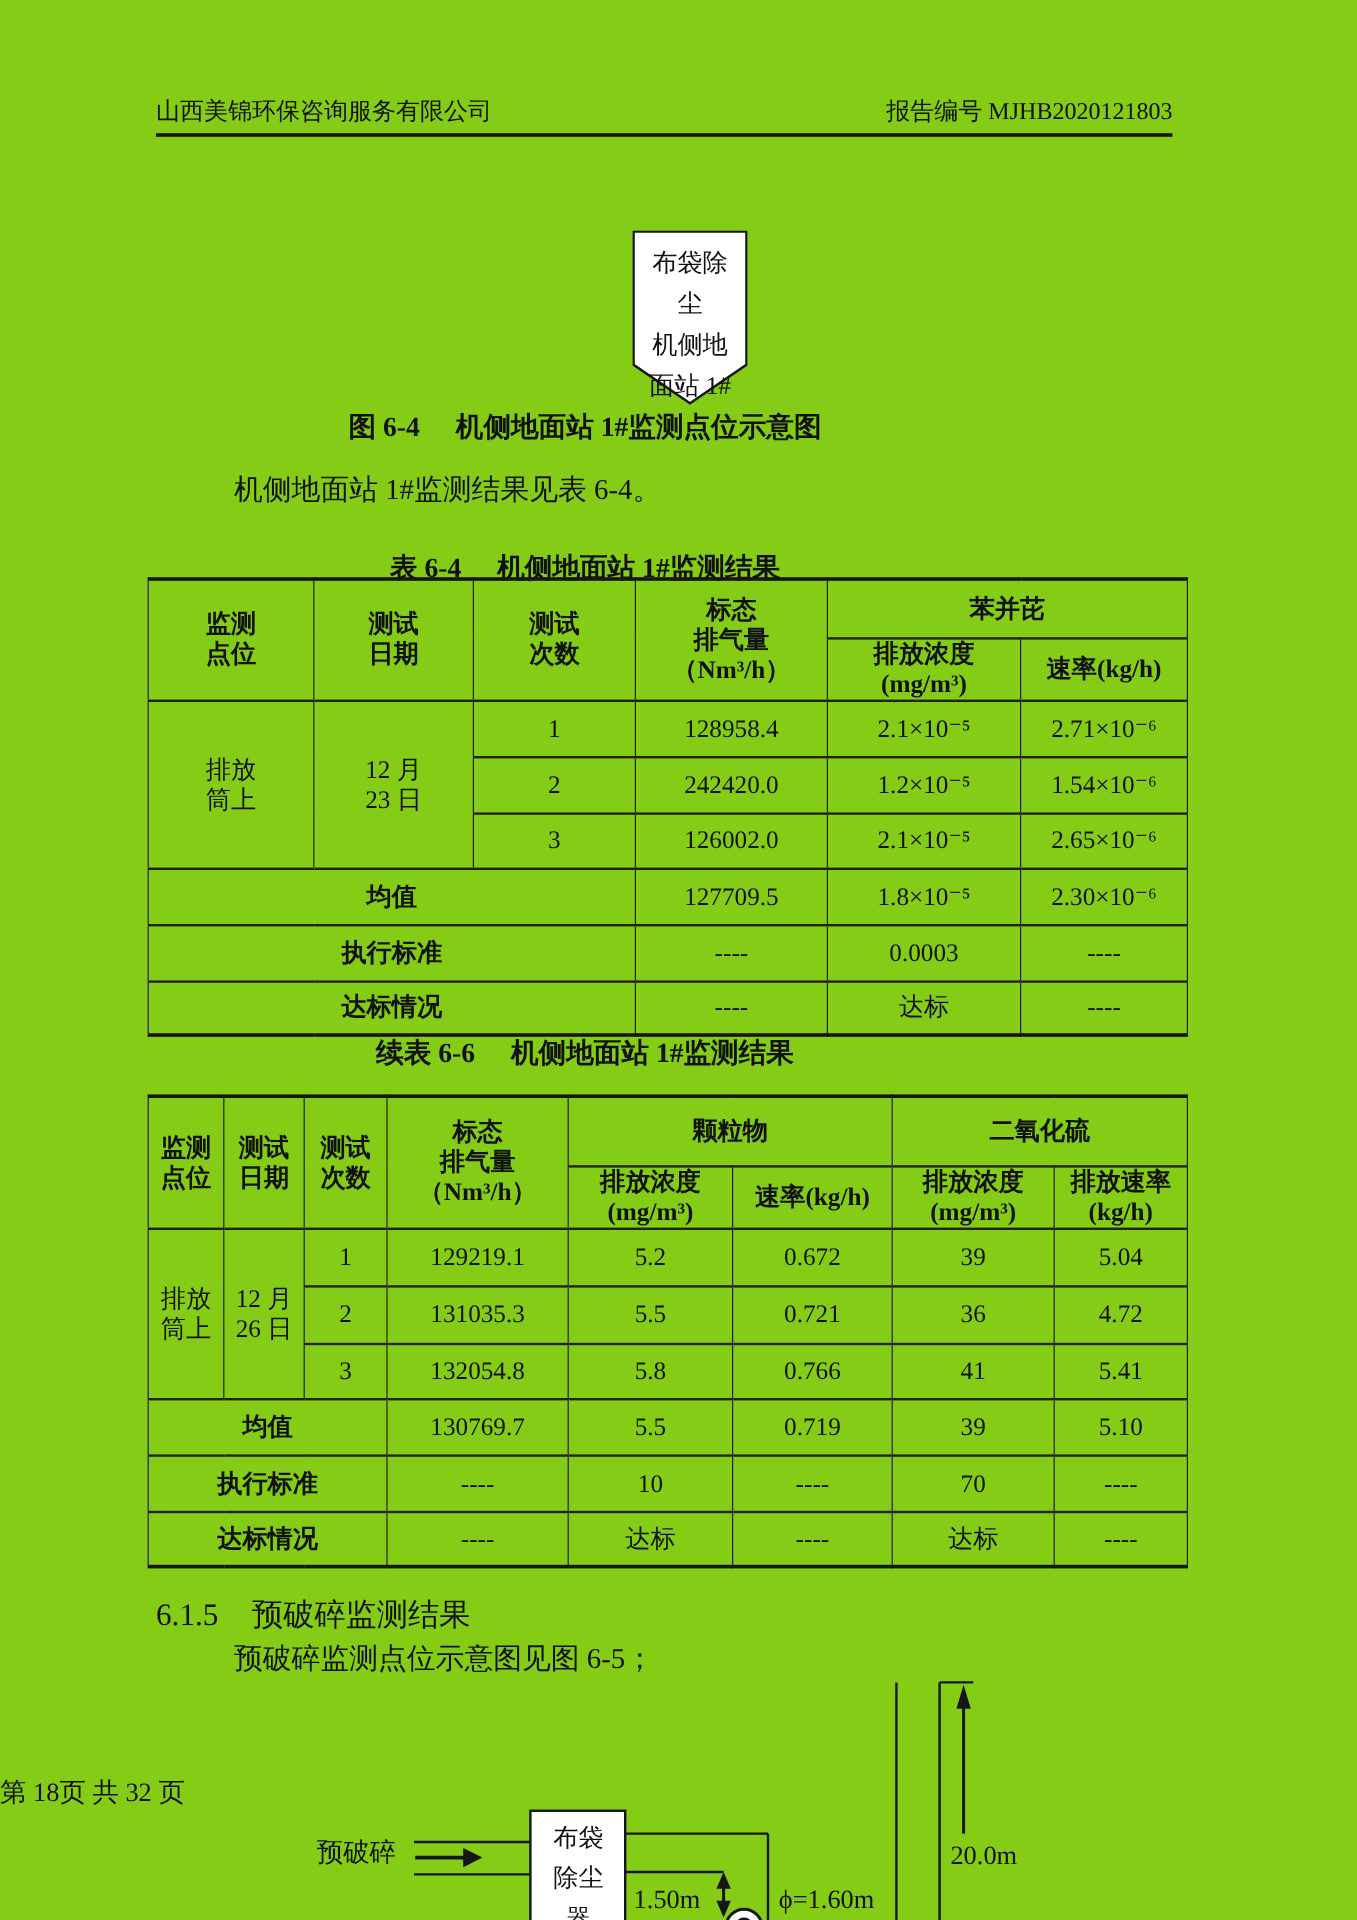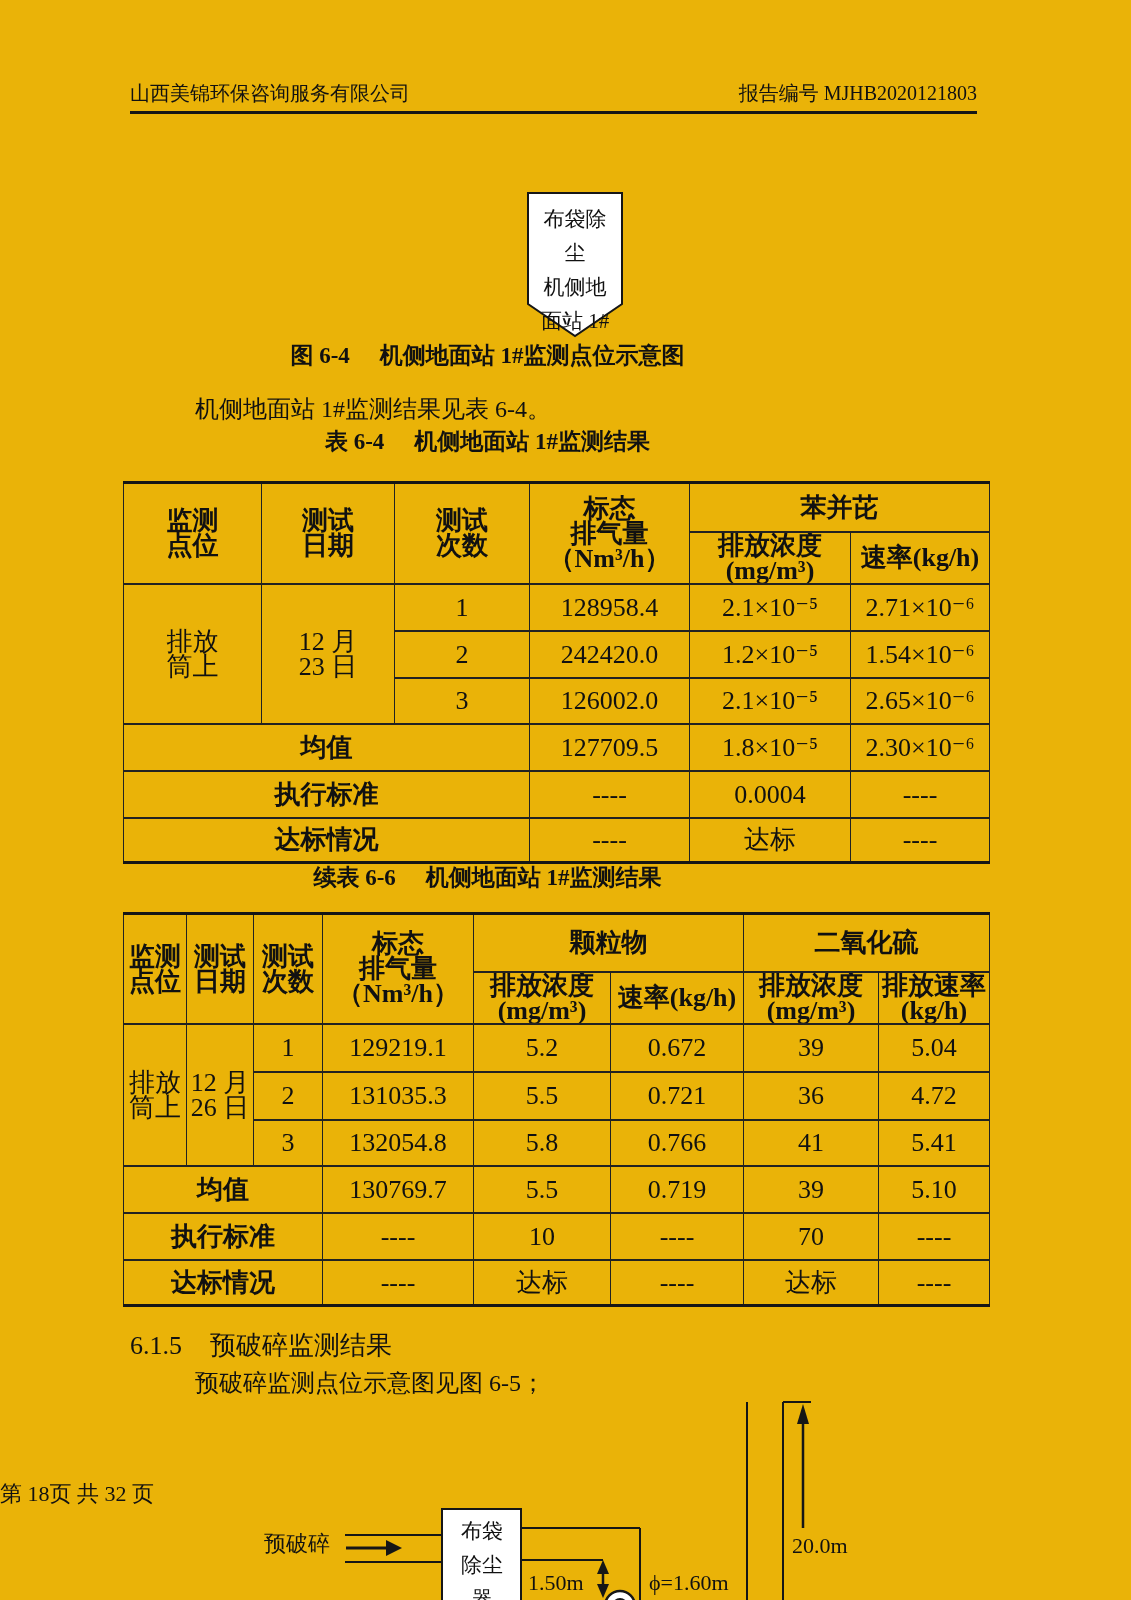--- a/index.html
+++ b/index.html
@@ -1,20 +1,20 @@
 <!DOCTYPE html>
 <html><head>
 <meta charset="utf-8">
 <style>
   html,body{margin:0;padding:0;background:#888;}
   .page{
     position:relative;
     width:1131px;height:1600px;
     margin:0 auto;
-    background:#eab308;
+    background:#84cc16;
     font-family:"Liberation Serif","DejaVu Serif",serif;
     color:#111;
     overflow:hidden;
   }
   .pre{white-space:pre-line;}
 
   
   .doc-header{
     position:absolute;left:130px;top:80px;width:847px;
     display:flex;justify-content:space-between;align-items:flex-end;
@@ -38,21 +38,21 @@
   .para{
     position:absolute;left:195px;
     font-size:24px;line-height:30px;
   }
 
   
   table.tbl{
     position:absolute;left:123px;width:866px;
     border-collapse:collapse;table-layout:fixed;
     border-top:3px solid #161616;border-bottom:3px solid #161616;
-    font-size:26px;
+    font-size:21px;
   }
   table.tbl th,table.tbl td{
     border-left:1px solid #222;border-right:1px solid #222;
     border-top:2px solid #222;border-bottom:2px solid #222;
     text-align:center;vertical-align:middle;
     padding:0 2px;overflow:hidden;
     font-weight:normal;line-height:25px;
   }
   table.tbl th{font-weight:bold;}
   table.tbl td.lbl{font-weight:bold;}
@@ -97,21 +97,21 @@
 面站 1#</div>
   </div>
 
   <div class="caption" style="top:342px;">
     <span>图 6-4</span>
     <span>机侧地面站 1#监测点位示意图</span>
   </div>
 
   <div class="para" style="top:394px;">机侧地面站 1#监测结果见表 6-4。</div>
 
-  <div class="caption" style="top:428px;">
+  <div class="caption" style="top:460px;">
     <span>表 6-4</span>
     <span>机侧地面站 1#监测结果</span>
   </div>
 
   <table class="tbl" style="top:481px;">
     <colgroup>
       <col style="width:138px">
         <col style="width:133px">
         <col style="width:135px">
       <col style="width:160px">
@@ -160,21 +160,21 @@
     </tr>
     <tr style="height:47px;">
       <td colspan="3" class="lbl">均值</td>
       <td>127709.5</td>
       <td>1.8×10⁻⁵</td>
       <td>2.30×10⁻⁶</td>
     </tr>
     <tr style="height:47px;">
       <td colspan="3" class="lbl">执行标准</td>
       <td>----</td>
-      <td>0.0004</td>
+      <td>0.0003</td>
       <td>----</td>
     </tr>
     <tr style="height:45px;">
       <td colspan="3" class="lbl">达标情况</td>
       <td>----</td>
       <td>达标</td>
       <td>----</td>
     </tr>
   </tbody>
     </table>

